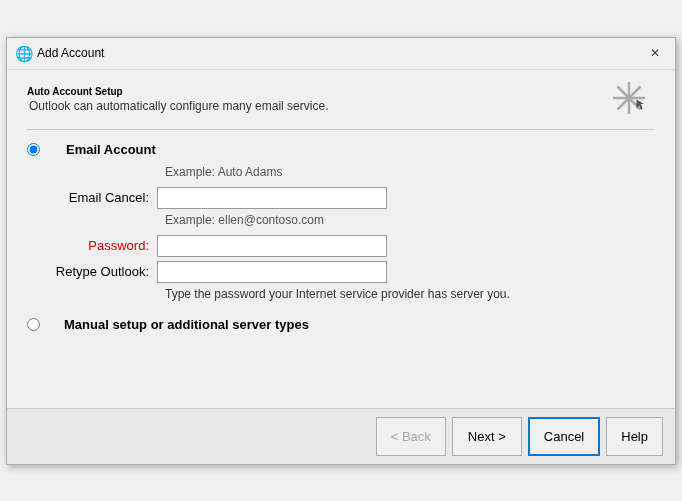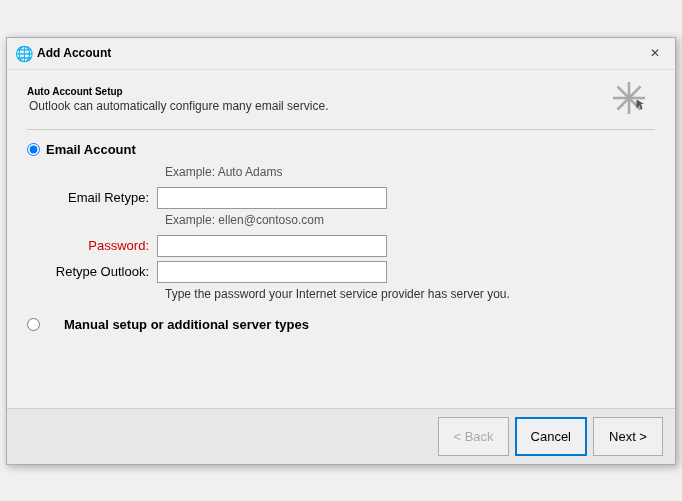--- a/index.html
+++ b/index.html
@@ -28,21 +28,21 @@
       padding: 6px 8px;
       height: 32px;
     }
     .title-bar-icon {
       width: 16px;
       height: 16px;
       margin-right: 6px;
     }
     .title-bar-text {
       font-size: 12px;
-      font-weight: 700;
+      font-weight: 400;
       color: #000;
       flex: 1;
     }
     .close-btn {
       width: 24px;
       height: 24px;
       background: none;
       border: none;
       cursor: pointer;
       font-size: 12px;
@@ -85,20 +85,21 @@
     }
     .radio-section {
       margin: 8px 0 12px 0;
     }
     .radio-label {
       display: flex;
       align-items: center;
       font-weight: 700;
       font-size: 13px;
       cursor: pointer;
+      gap: 20px;
     }
     .radio-label input[type="radio"] {
       margin-right: 6px;
       cursor: pointer;
     }
     .form-area {
       margin-left: 20px;
       margin-top: 8px;
     }
     .form-row {
@@ -220,21 +221,21 @@
       <label class="radio-label">
         <input type="radio" name="account-type" checked="" style="">
         <span>Email Account</span>
       </label>
 
       <div class="form-area">
 
         <div class="form-hint">Example: Auto Adams</div>
 
         <div class="form-row">
-          <label class="form-label">Email Retype:</label>
+          <label class="form-label">Email Cancel:</label>
           <input type="text" class="form-input" value="" style="">
         </div>
         <div class="form-hint">Example: ellen@contoso.com</div>
 
         <div class="form-row">
           <label class="form-label" style="color:#cc0000;">Password:</label>
           <input type="password" class="form-input" value="" style="">
         </div>
 
         <div class="form-row">
@@ -250,16 +251,17 @@
       <label class="manual-radio-label">
         <input type="radio" name="account-type" style="">
         <span>Manual setup or additional server types</span>
       </label>
     </div>
 
   </div>
 
   <div class="button-bar">
     <button class="btn" disabled="">&lt; Back</button>
+    <button class="btn">Next &gt;</button>
     <button class="btn btn-cancel">Cancel</button>
-    <button class="btn">Next &gt;</button>
+    <button class="btn btn-help">Help</button>
   </div>
 </div>
 
 </body></html>

